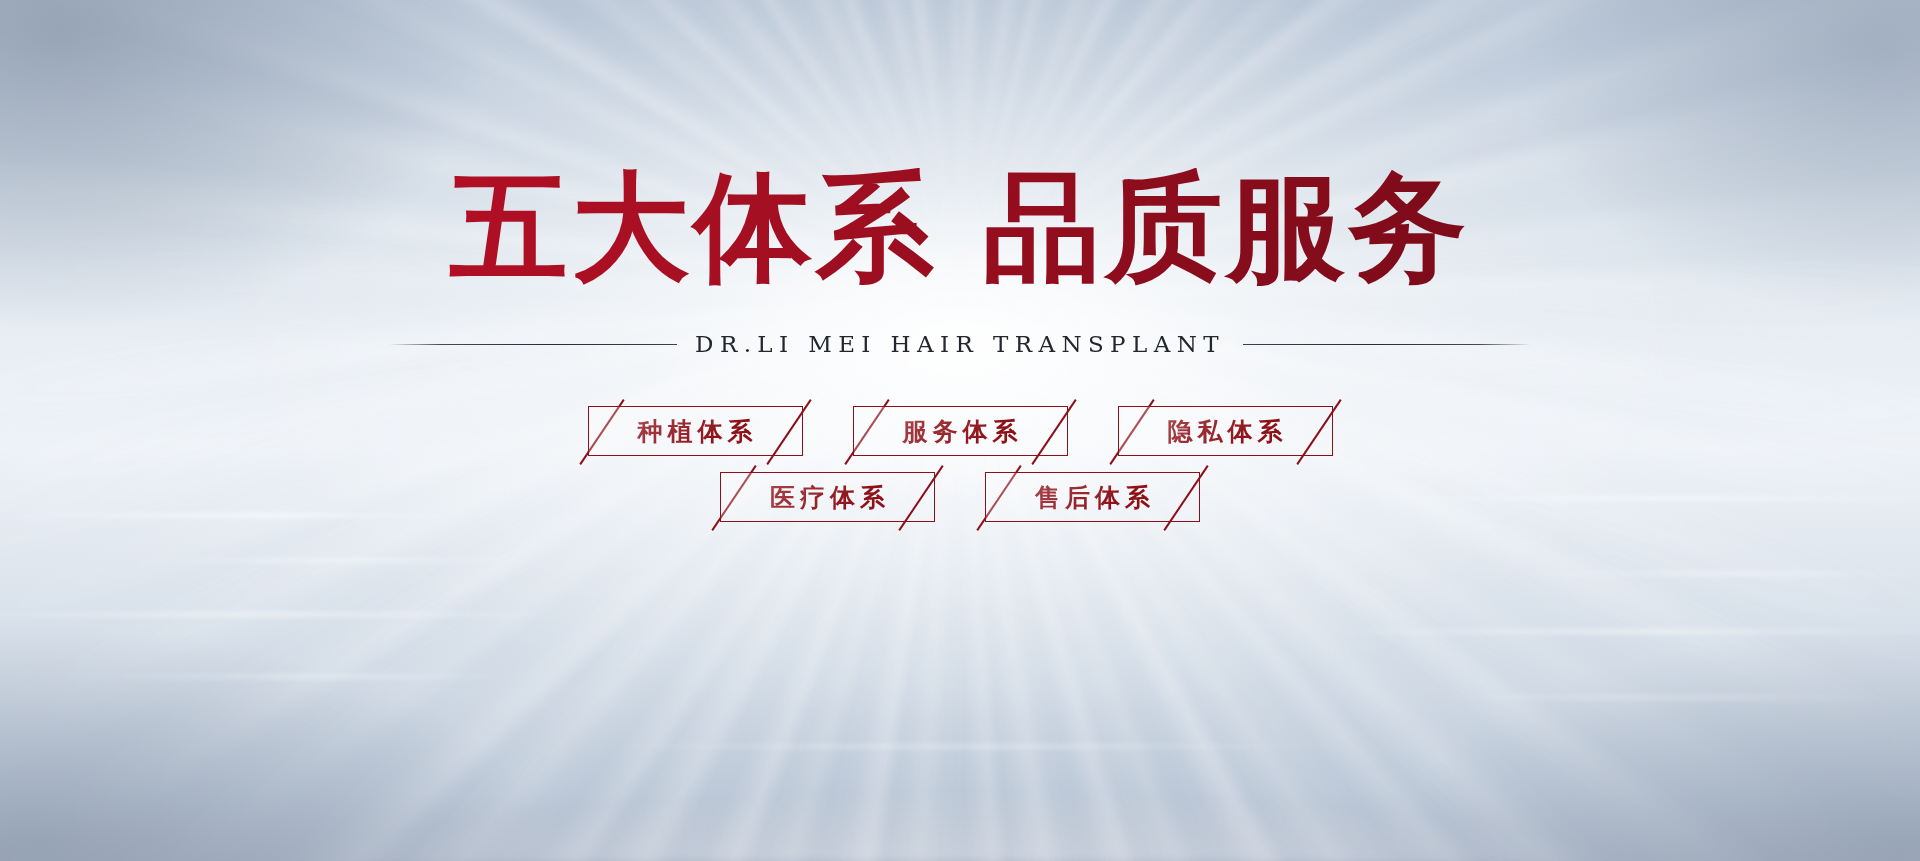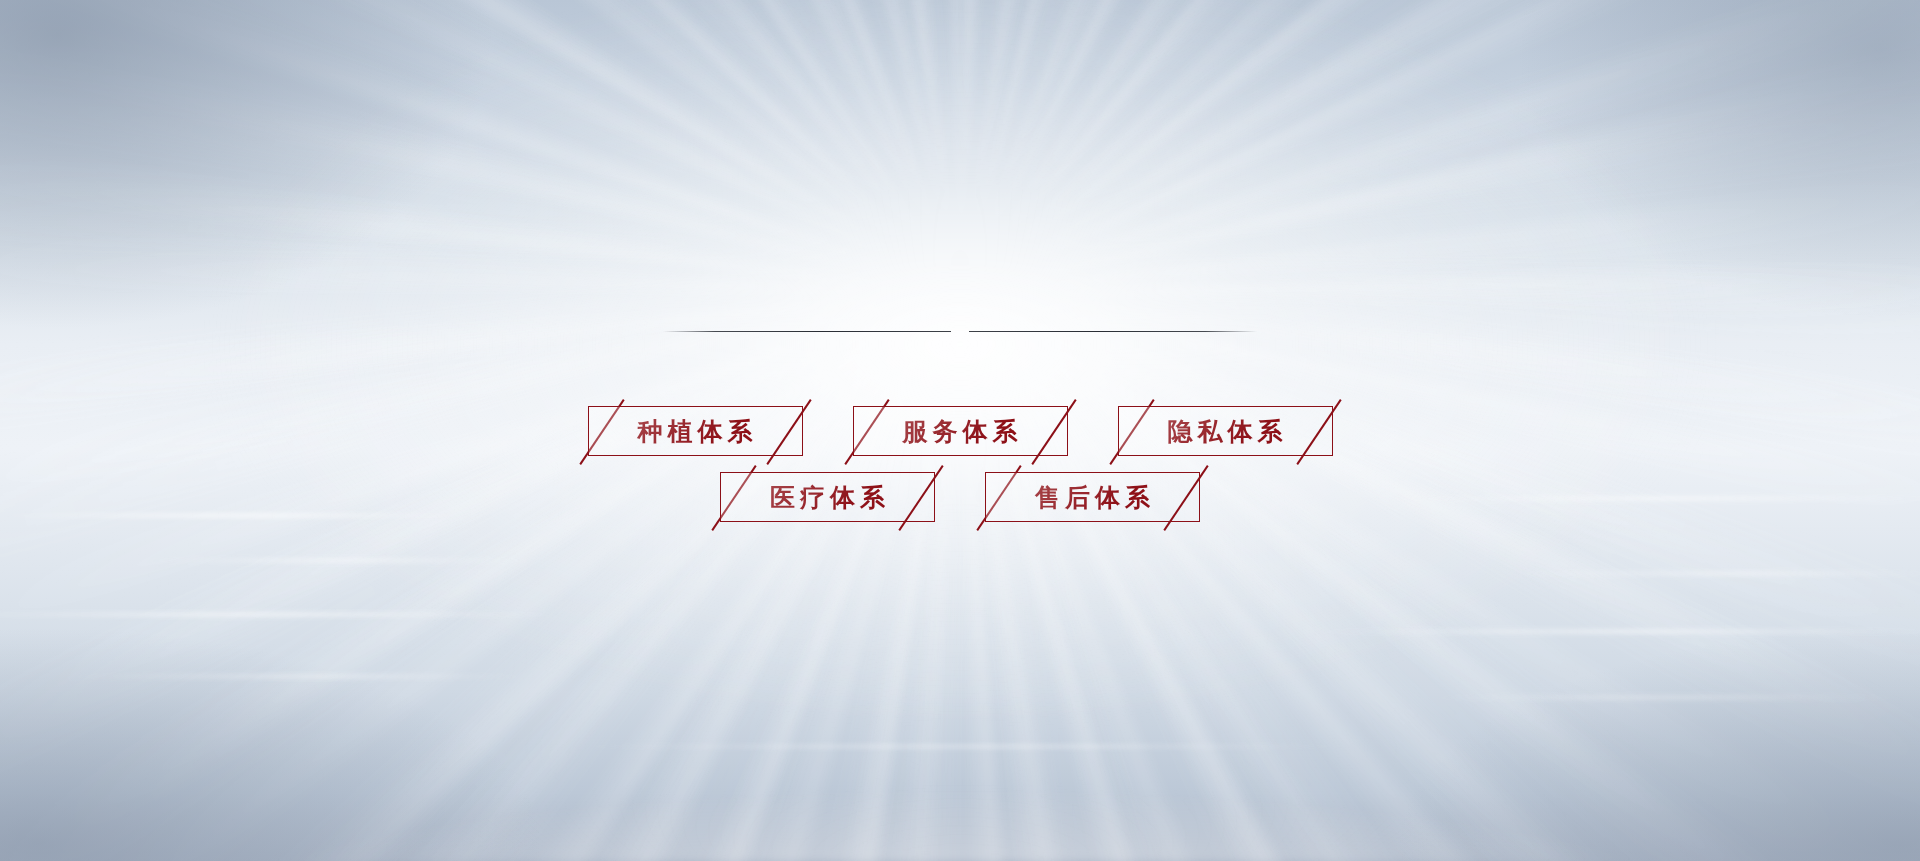--- a/index.html
+++ b/index.html
@@ -233,23 +233,25 @@
     <span style="left:70%; top:12%; width:28%; opacity:.8;"></span>
     <span style="left:76%; top:30%; width:22%; opacity:.62;"></span>
     <span style="left:66%; top:44%; width:32%; opacity:.78;"></span>
     <span style="left:72%; top:60%; width:24%; opacity:.55;"></span>
     <span style="left:30%; top:72%; width:40%; opacity:.5;"></span>
   </div>
   <div class="bg-vignette"></div>
 
   <div class="content">
 
+    <div class="title">五大体系 品质服务</div>
 
     <div class="subtitle-row">
       <div class="rule"></div>
+      <div class="subtitle">DR.LI MEI HAIR TRANSPLANT</div>
       <div class="rule right"></div>
     </div>
 
     <div class="tags">
 
       <div class="tag-row">
         <div class="tag">
           <span class="slash left"></span>
           <span class="tag-label">种植体系</span>
           <span class="slash right"></span>

